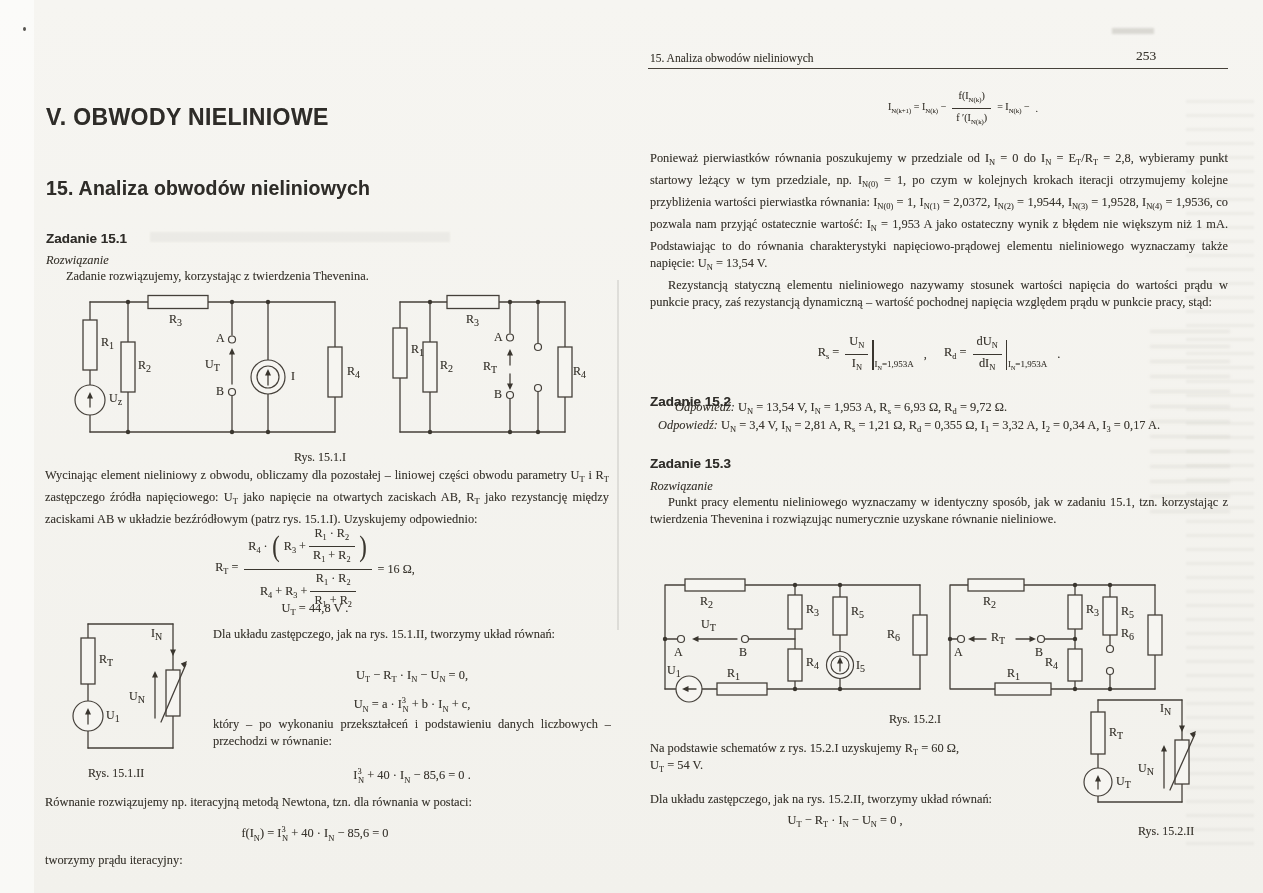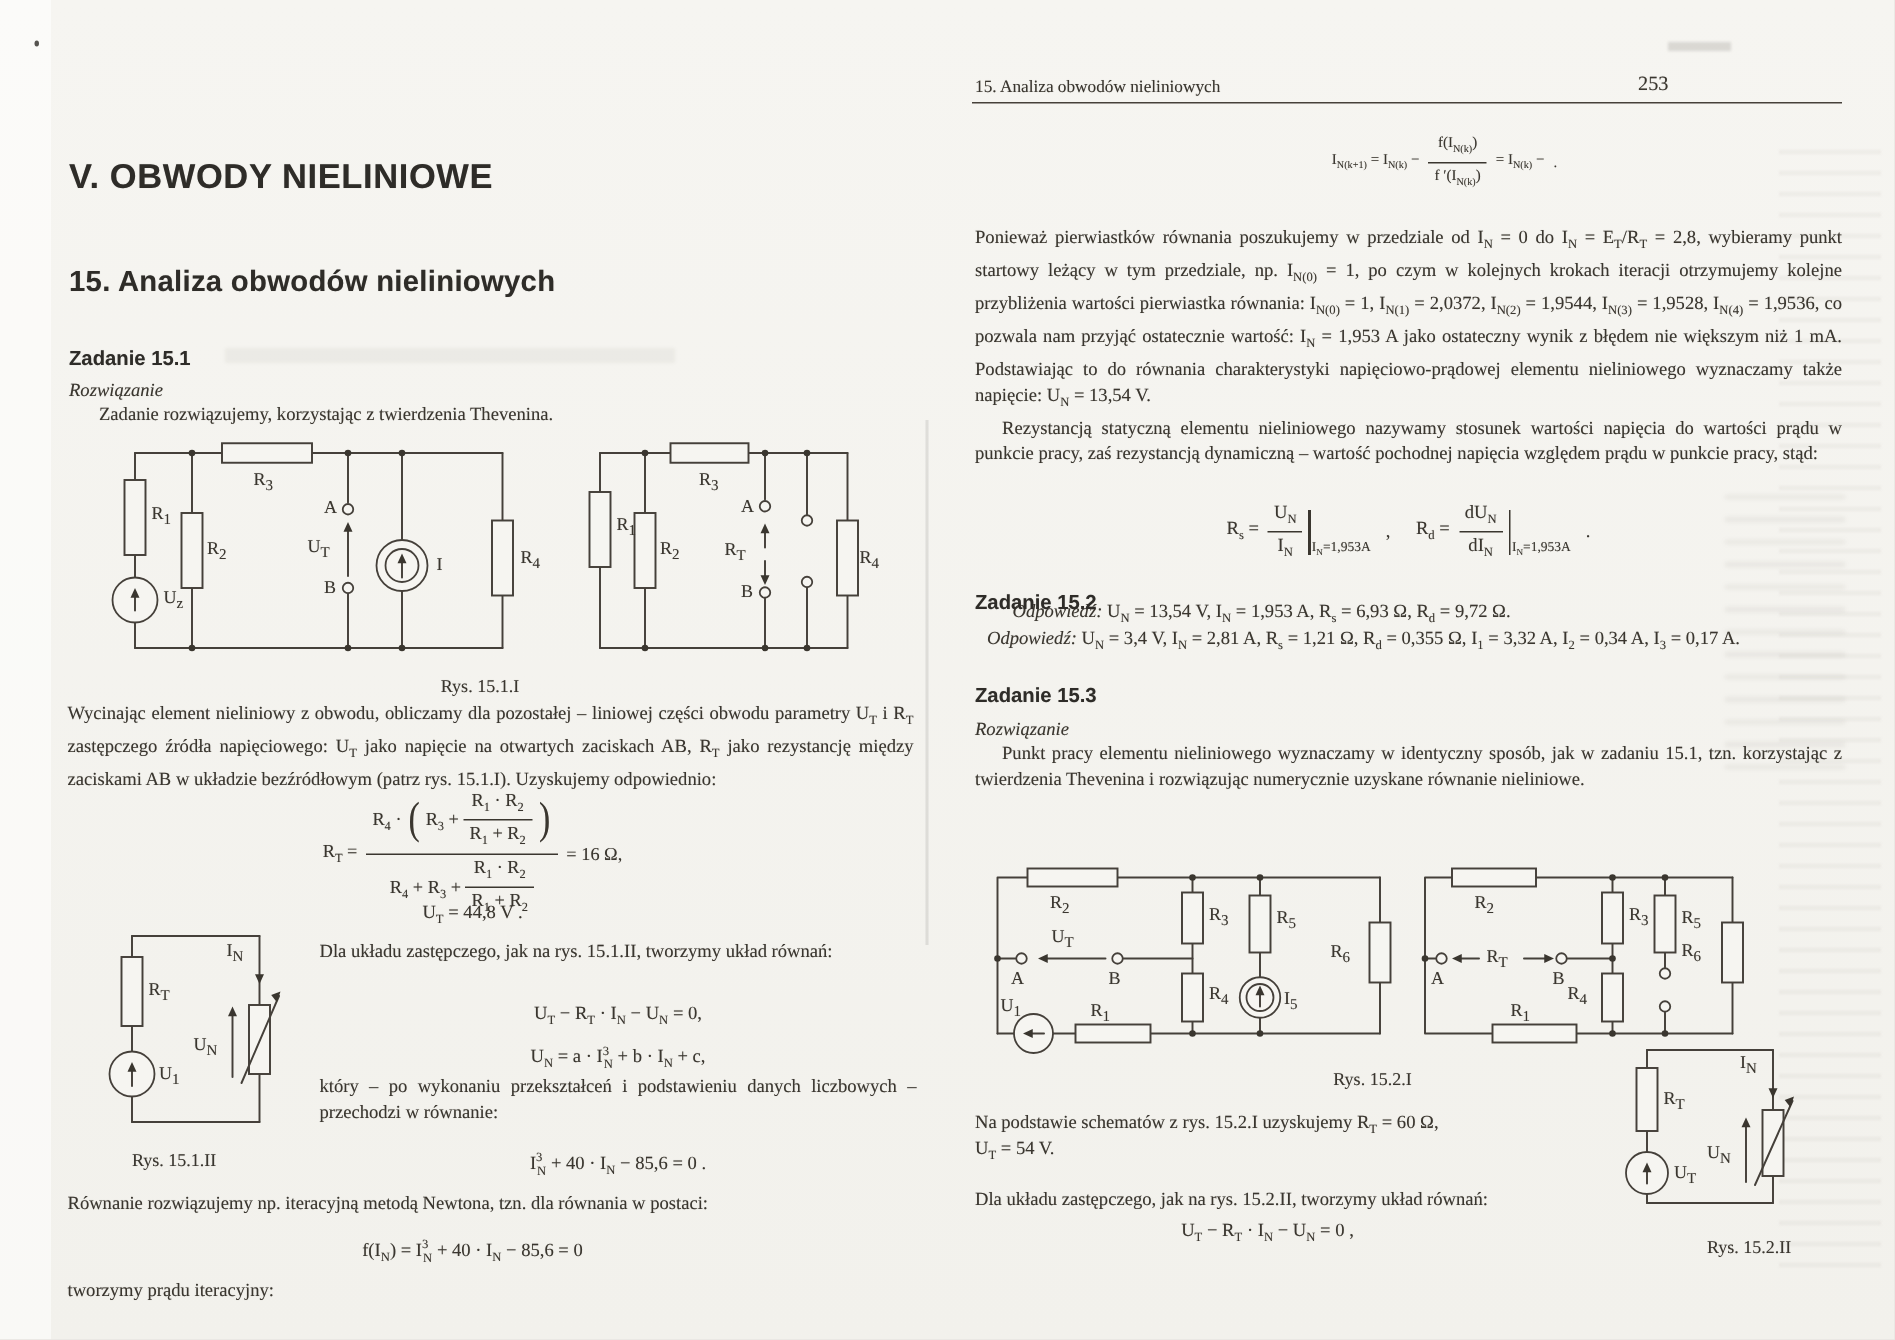--- a/index.html
+++ b/index.html
@@ -182,21 +182,21 @@
   <div class="pt ctr" style="left:213px;top:667px;width:398px;">U<sub>T</sub> − R<sub>T</sub> · I<sub>N</sub> − U<sub>N</sub> = 0,</div>
   <div class="pt ctr" style="left:213px;top:692px;width:398px;">U<sub>N</sub> = a · I<sup>3</sup><sub>N</sub> + b · I<sub>N</sub> + c,</div>
   <div class="pt" style="left:213px;top:716px;width:398px;">który – po wykonaniu przekształceń i podstawieniu danych liczbowych – przechodzi w równanie:</div>
   <div class="pt ctr" style="left:213px;top:763px;width:398px;">I<sup>3</sup><sub>N</sub> + 40 · I<sub>N</sub> − 85,6 = 0 .</div>
 
   <div class="pt" style="left:45px;top:794px;width:566px;">Równanie rozwiązujemy np. iteracyjną metodą Newtona, tzn. dla równania w postaci:</div>
   <div class="pt ctr" style="left:45px;top:821px;width:540px;">f(I<sub>N</sub>) = I<sup>3</sup><sub>N</sub> + 40 · I<sub>N</sub> − 85,6 = 0</div>
   <div class="pt nj" style="left:45px;top:852px;">tworzymy prądu iteracyjny:</div>
 
   <div class="pt nj" style="left:650px;top:50px;font-size:11.5px;">15. Analiza obwodów nieliniowych</div>
-  <div class="pt nj" style="left:1092px;top:47px;font-size:13.5px;">253</div>
+  <div class="pt nj" style="left:1136px;top:47px;font-size:13.5px;">253</div>
   <div class="rule" style="left:648px;top:68px;width:580px;"></div>
 
   <div class="pt ctr" style="left:674px;top:88px;width:578px;font-size:10px;line-height:15px;">
     <span class="mrow">
       <span>I<sub>N(k+1)</sub> = I<sub>N(k)</sub> −</span>
       <span class="frac">
           <span class="num">f(I<sub>N(k)</sub>)</span>
           <span class="den">f ′(I<sub>N(k)</sub>)</span>
         </span>
       <span>= I<sub>N(k)</sub> −</span>

